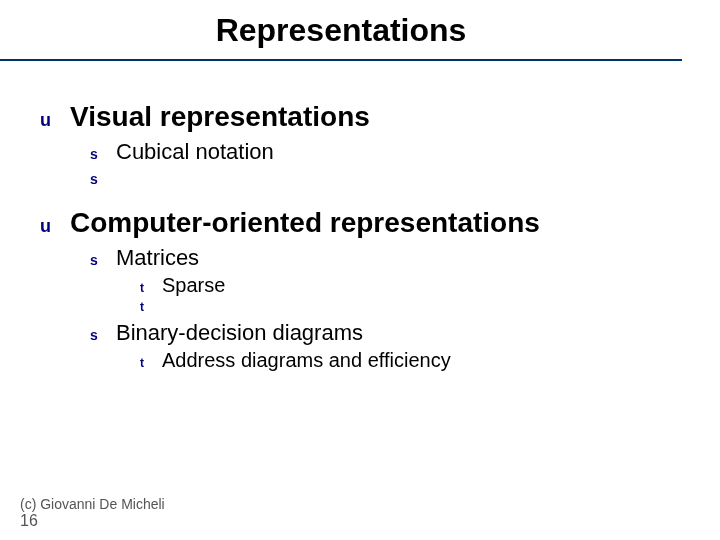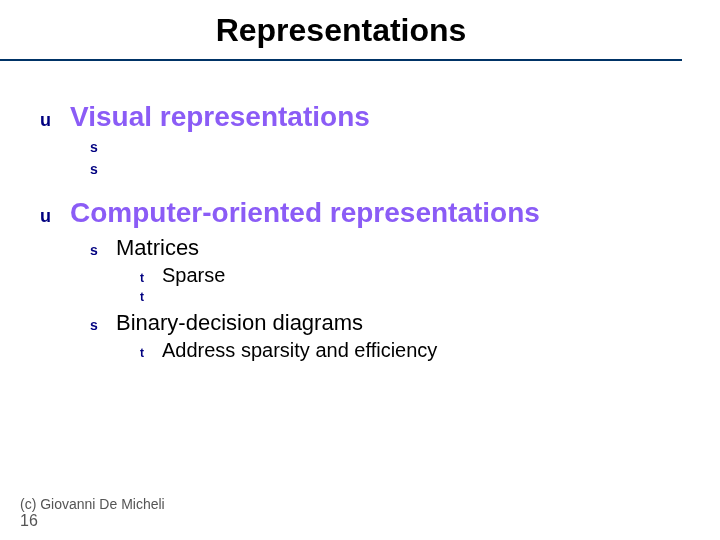--- a/index.html
+++ b/index.html
@@ -52,21 +52,21 @@
       font-size: 18px;
       font-weight: bold;
       color: #000080;
       margin-right: 10px;
       min-width: 20px;
     }
 
     .level1-text {
       font-size: 28px;
       font-weight: bold;
-      color: #8b5cf6;
+      color: #000000;
     }
 
     .level2-item {
       display: flex;
       align-items: baseline;
       margin-top: 6px;
       margin-left: 50px;
     }
 
     .level2-bullet {
@@ -133,20 +133,21 @@
     <span class="title-text">Representations</span>
   </div>
 
   <div class="content-area" id="content-area">
   <div class="level1-item">
         <span class="level1-bullet">u</span>
         <span class="level1-text">Visual representations</span>
       </div>
       <div class="level2-item">
         <span class="level2-bullet">s</span>
+        <span class="level2-text">Cubical notation</span>
       </div>
       <div class="level2-item">
         <span class="level2-bullet">s</span>
       </div>
       <div class="level1-item">
         <span class="level1-bullet">u</span>
         <span class="level1-text">Computer-oriented representations</span>
       </div>
       <div class="level2-item">
         <span class="level2-bullet">s</span>
@@ -158,21 +159,21 @@
       </div>
       <div class="level3-item">
         <span class="level3-bullet">t</span>
       </div>
       <div class="level2-item">
         <span class="level2-bullet">s</span>
         <span class="level2-text">Binary-decision diagrams</span>
       </div>
       <div class="level3-item">
         <span class="level3-bullet">t</span>
-        <span class="level3-text">Address sparsity and efficiency</span>
+        <span class="level3-text">Address diagrams and efficiency</span>
       </div>
     </div>
 
   <div class="footer">
     <span class="footer-left">(c)  Giovanni De Micheli</span>
     <span class="footer-right">16</span>
   </div>
 </div>
 
 </body></html>

